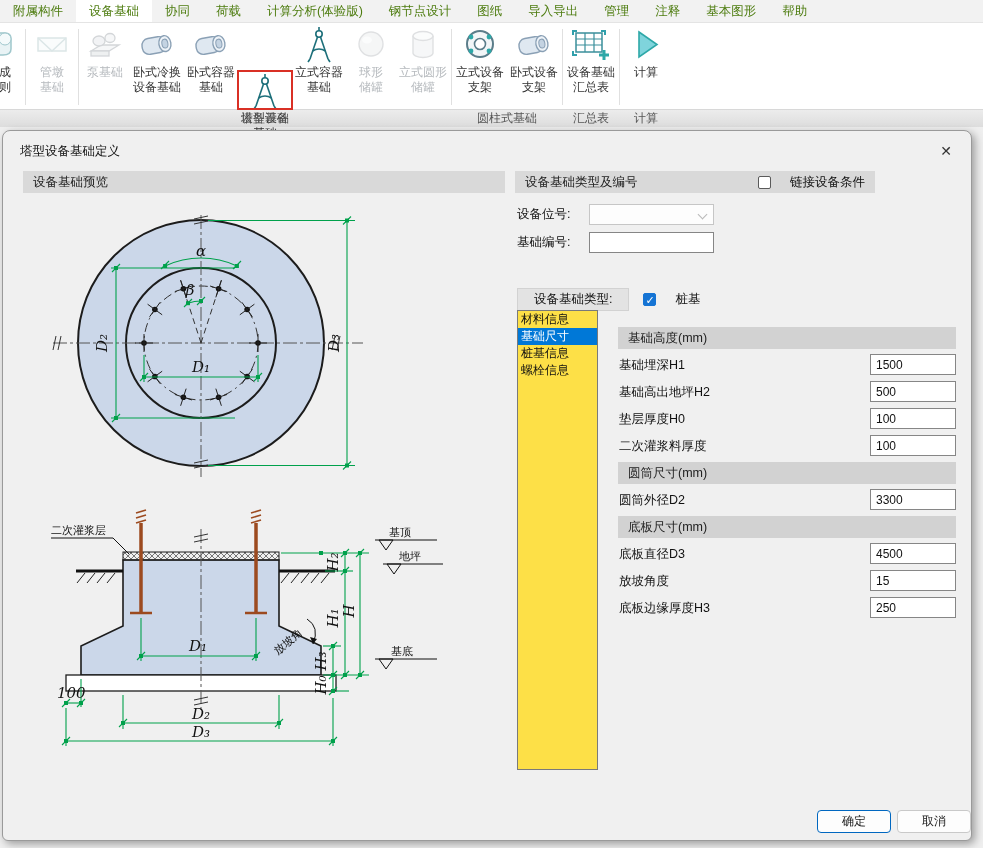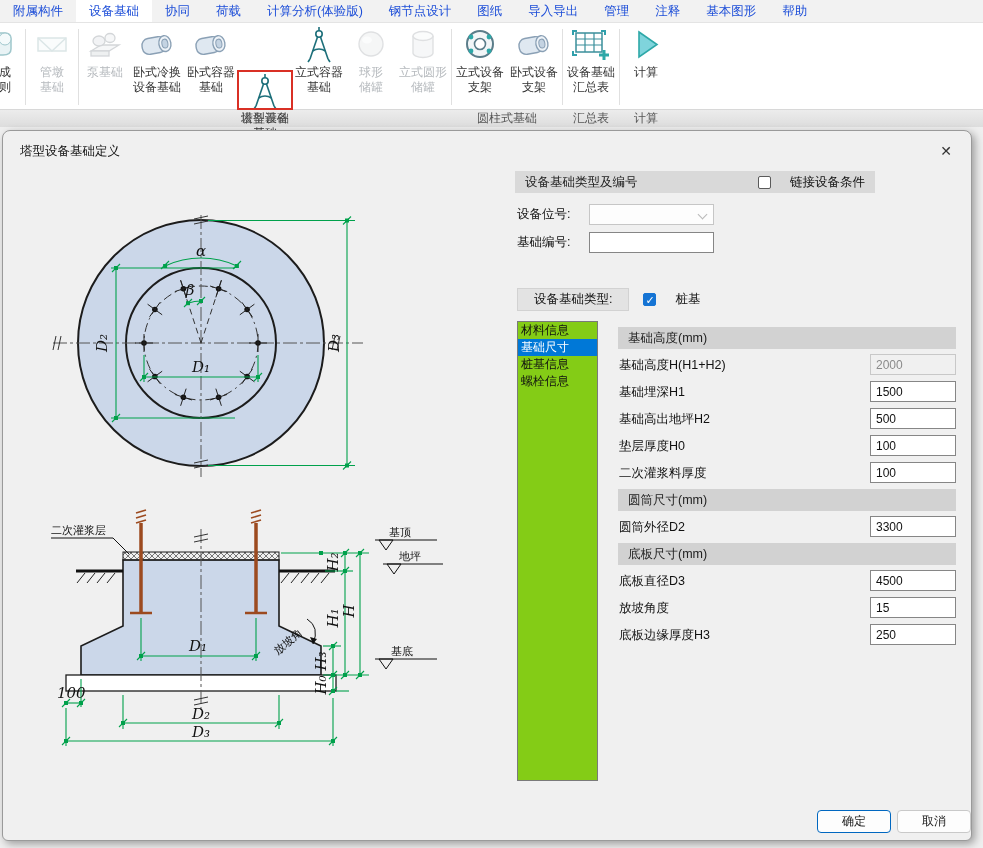--- a/index.html
+++ b/index.html
@@ -2,21 +2,21 @@
 <html><head>
 <meta charset="utf-8">
 <style>
   * { box-sizing: border-box; margin: 0; padding: 0; }
   html,body { width: 983px; height: 848px; overflow: hidden; background:#efefef;
     font-family:"Liberation Sans","DejaVu Sans",sans-serif; }
   .screen { position:relative; width:983px; height:848px; }
 
   
   .tabbar { height:23px; background:#f2f2f2; display:flex; align-items:stretch; border-bottom:1px solid #e4e4e4;}
-  .tab { padding:0 13px; font-size:12.5px; color:#1d4ed8; display:flex; align-items:center; cursor:default; white-space:nowrap;}
+  .tab { padding:0 13px; font-size:12.5px; color:#4d7c0f; display:flex; align-items:center; cursor:default; white-space:nowrap;}
   .tab.sel { background:#ffffff; }
   .ribbon-body { position:relative; height:104px; background:#ffffff; }
   .strip { position:absolute; left:0; right:0; bottom:0; height:18px;
     background:linear-gradient(#ececec,#dddddd); border-top:1px solid #d8d8d8; }
   .groups { position:absolute; left:-26px; top:0; display:flex; height:104px; }
   .group { display:flex; flex-direction:column; height:104px; }
   .gtools { display:flex; height:86px; align-items:stretch; }
   .glabel { height:18px; font-size:12px; color:#555; text-align:center; line-height:18px; position:relative; z-index:2;}
   .sep { width:1px; background:#e0e0e0; margin:6px 1px 22px 1px; }
   .tool { position:relative; min-width:50px; padding:2px 3px 0 3px; display:flex; flex-direction:column; align-items:center; cursor:default;}
@@ -46,21 +46,21 @@
   .frmrow { position:absolute; left:514px; height:22px; display:flex; align-items:center; font-size:12.5px; color:#111;}
   .frmrow .lbl { width:72px; }
   .combo, .tinput { position:relative; width:125px; height:21px; border:1px solid #868686; background:#fff;
     font-size:12px; color:#111; display:flex; align-items:center; padding:0 4px;}
   .combo .chev { position:absolute; right:7px; top:6px; width:7px; height:7px; border-left:1.4px solid #444;
     border-bottom:1.4px solid #444; transform:rotate(-45deg); }
   .combo.dis { background:#fdfdfd; border-color:#c6c6c6; }
   .combo.dis .chev { border-color:#b9b9b9; }
   .chiplabel { background:#e3e3e3; border:1px solid #d2d2d2; padding:2px 16px; font-size:12.5px; color:#111;}
 
-  .listbox { position:absolute; left:514px; top:190px; width:81px; height:460px; background:#84cc16;
+  .listbox { position:absolute; left:514px; top:179px; width:81px; height:460px; background:#fde047;
     border:1px solid #7a7a7a; font-size:12px; overflow:hidden;}
   .litem { height:17px; line-height:17px; padding:0 3px; color:#111; white-space:nowrap;}
   .litem.sel { background:#0078d7; color:#fff; }
 
   .formcol { position:absolute; left:604px; top:192px; width:360px; padding-top:4px;}
   .fsec-h { height:22px; background:#d2d2d2; margin:0 11px 5px 11px; font-size:12.5px; color:#222;
     display:flex; align-items:center; padding:0 10px;}
   .frow { position:relative; height:22px; margin-bottom:5px; font-size:12.5px; color:#111;
     display:flex; align-items:center; padding-left:12px;}
   .fin { position:absolute; right:11px; top:0; width:86px; height:21px; border:1px solid #868686;
@@ -297,20 +297,23 @@
           </div>
           <div class="glabel">计算</div>
         </div>
       </div>
   </div>
 
   <div class="dialog">
     <span class="dlg-title">塔型设备基础定义</span>
     <span class="dlg-close">✕</span>
 
+    <div class="phead left">
+      <span>设备基础预览</span>
+    </div>
 
     <svg style="position:absolute;left:20px;top:64px" width="482" height="296" viewBox="0 0 482 296">
       <circle cx="178" cy="148" r="123" fill="#cbd7e9" stroke="#1c1c1c" stroke-width="2"></circle>
       <circle cx="178" cy="148" r="75" fill="#cbd7e9" stroke="#1c1c1c" stroke-width="2"></circle>
       <circle cx="178" cy="148" r="57" fill="none" stroke="#333" stroke-width="1" stroke-dasharray="9 4 2 4"></circle>
 
       <g stroke="#555" stroke-width="1" stroke-dasharray="14 3 3 3">
         <line x1="30" y1="148" x2="340" y2="148"></line>
         <line x1="178" y1="20" x2="178" y2="282"></line>
       </g>
@@ -571,24 +574,20 @@
 
     <div class="listbox" id="listbox">
         <div class="litem">材料信息</div>
         <div class="litem sel">基础尺寸</div>
         <div class="litem">桩基信息</div>
         <div class="litem">螺栓信息</div>
       </div>
     <div class="formcol" id="formcol">
         <div class="fsec-h">基础高度(mm)</div>
         <div class="frow">
-          <span>基础高度H(H1+H2)</span>
-          <input class="fin ro" readonly="" value="2000" style="">
-        </div>
-        <div class="frow">
           <span>基础埋深H1</span>
           <input class="fin" value="1500" style="">
         </div>
         <div class="frow">
           <span>基础高出地坪H2</span>
           <input class="fin" value="500" style="">
         </div>
         <div class="frow">
           <span>垫层厚度H0</span>
           <input class="fin" value="100" style="">

